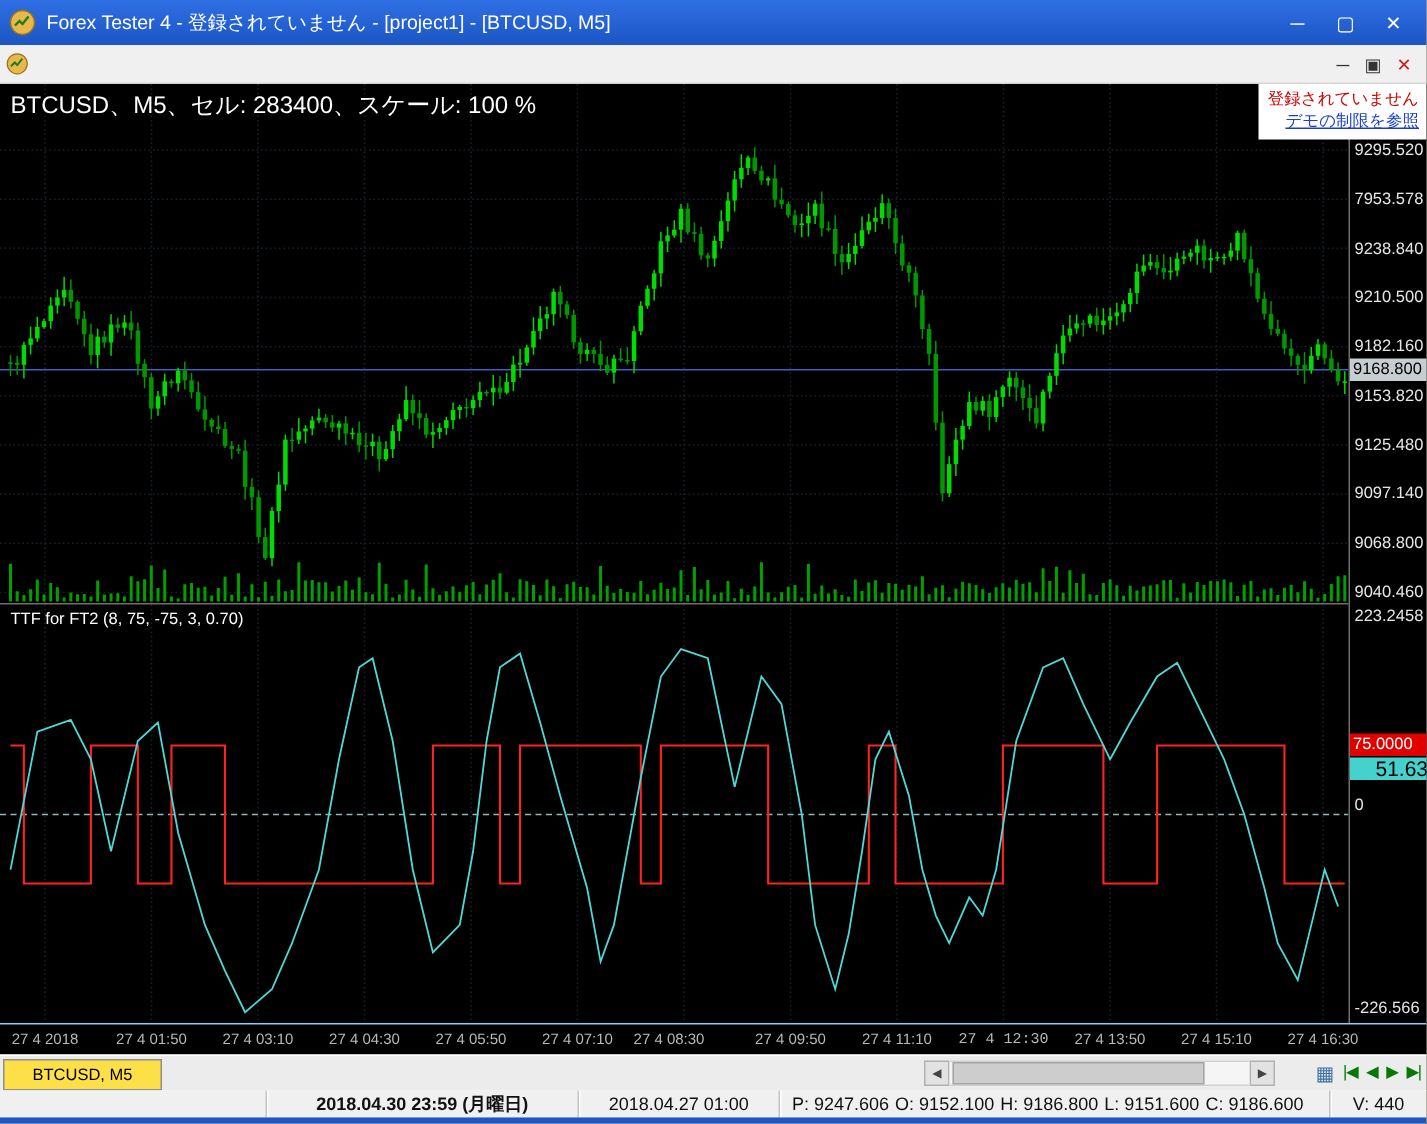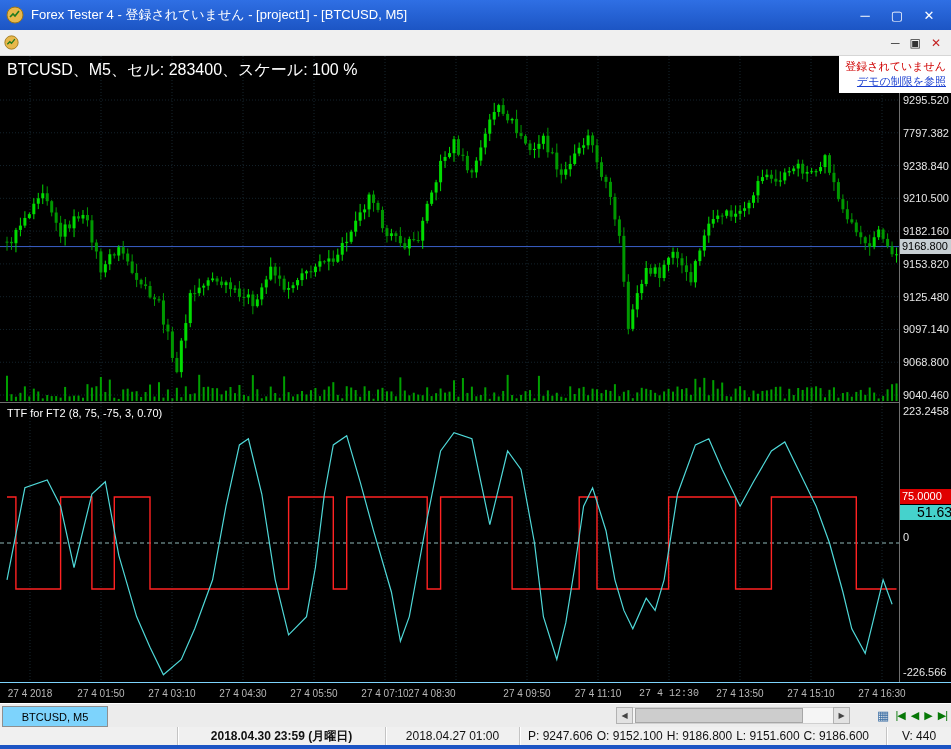--- a/index.html
+++ b/index.html
@@ -35,21 +35,21 @@
 
   .time-axis{position:absolute;left:0;top:626px;width:951px;height:21px;background:#000;border-top:1px solid #7dd3fc;color:#b8b8b8;font-size:10px}
   .time-label{position:absolute;top:5px;transform:translateX(-50%);white-space:nowrap}
 
   .notice{position:absolute;right:0;top:0;width:112px;background:#fff;padding:3px 5px 4px;text-align:right;font-size:11px;line-height:15px}
   .notice-red{color:#d00000}
   .notice-link{color:#1a3fd0;text-decoration:underline;cursor:pointer}
 
   
   .tabrow{position:absolute;left:0;top:703px;width:951px;height:24px;background:#ececec;border-top:1px solid #fff}
-  .tab{position:absolute;left:2px;top:2px;width:106px;height:21px;background:#7dd3fc;border:1px solid #8f8f8f;font-size:11px;display:flex;align-items:center;justify-content:center;cursor:default}
+  .tab{position:absolute;left:2px;top:2px;width:106px;height:21px;background:#fde047;border:1px solid #8f8f8f;font-size:11px;display:flex;align-items:center;justify-content:center;cursor:default}
   .hscroll{position:absolute;left:616px;top:3px;width:234px;height:17px;display:flex}
   .sb-btn{width:17px;height:17px;background:#e2e2e2;border:1px solid #b2b2b2;font-size:8px;display:flex;align-items:center;justify-content:center;color:#444;cursor:default}
   .sb-track{flex:1;background:#f5f5f5;border-top:1px solid #d0d0d0;border-bottom:1px solid #d0d0d0;position:relative}
   .sb-thumb{position:absolute;left:2px;top:0;height:15px;width:168px;background:#cdcdcd;border:1px solid #a6a6a6}
   .navicons{position:absolute;right:4px;top:3px;display:flex;gap:6px;align-items:center;height:17px}
   .nav-ic{font-size:11px;color:#067806;line-height:17px;cursor:default;letter-spacing:-1px}
   .chart-ic{font-size:13px;color:#3a6ea5;line-height:17px;cursor:default}
 
   
   .statusbar{position:absolute;left:0;top:727px;width:951px;height:18px;background:#f0f0f0;display:flex;align-items:center;font-size:12px;color:#111}
@@ -742,39 +742,39 @@
     <div class="ind-label">TTF for FT2 (8, 75, -75, 3, 0.70)</div>
 
     <div class="axis-col" id="axis-col">
       <div class="price-box">9168.800</div>
       <div class="axis-label" style="top:349px">223.2458</div>
       <div class="red-box">75.0000</div>
       <div class="cyan-box">51.6395</div>
       <div class="axis-label" style="top:475px">0</div>
       <div class="axis-label" style="top:610px">-226.566</div>
     <div class="axis-label" style="top: 38px;">9295.520</div>
-        <div class="axis-label" style="top: 70.78px;">7797.382</div>
+        <div class="axis-label" style="top: 70.78px;">7953.578</div>
         <div class="axis-label" style="top: 103.56px;">9238.840</div>
         <div class="axis-label" style="top: 136.34px;">9210.500</div>
         <div class="axis-label" style="top: 169.12px;">9182.160</div>
         <div class="axis-label" style="top: 201.9px;">9153.820</div>
         <div class="axis-label" style="top: 234.68px;">9125.480</div>
         <div class="axis-label" style="top: 267.46px;">9097.140</div>
         <div class="axis-label" style="top: 300.24px;">9068.800</div>
         <div class="axis-label" style="top: 333.02px;">9040.460</div>
       </div>
 
     <div class="time-axis" id="time-axis">
         <div class="time-label" style="left: 30px;">27 4 2018</div>
         <div class="time-label" style="left: 101px;">27 4 01:50</div>
         <div class="time-label" style="left: 172px;">27 4 03:10</div>
         <div class="time-label" style="left: 243px;">27 4 04:30</div>
         <div class="time-label" style="left: 314px;">27 4 05:50</div>
         <div class="time-label" style="left: 385px;">27 4 07:10</div>
-        <div class="time-label" style="left: 432px;">27 4 08:30</div>
+        <div class="time-label" style="left: 446px;">27 4 08:30</div>
         <div class="time-label" style="left: 527px;">27 4 09:50</div>
         <div class="time-label" style="left: 598px;">27 4 11:10</div>
         <div class="time-label" style="left: 669px; font-family: Liberation Mono, monospace;">27 4 12:30</div>
         <div class="time-label" style="left: 740px;">27 4 13:50</div>
         <div class="time-label" style="left: 811px;">27 4 15:10</div>
         <div class="time-label" style="left: 882px;">27 4 16:30</div>
       </div>
 
     <div class="notice">
       <div class="notice-red">登録されていません</div>

